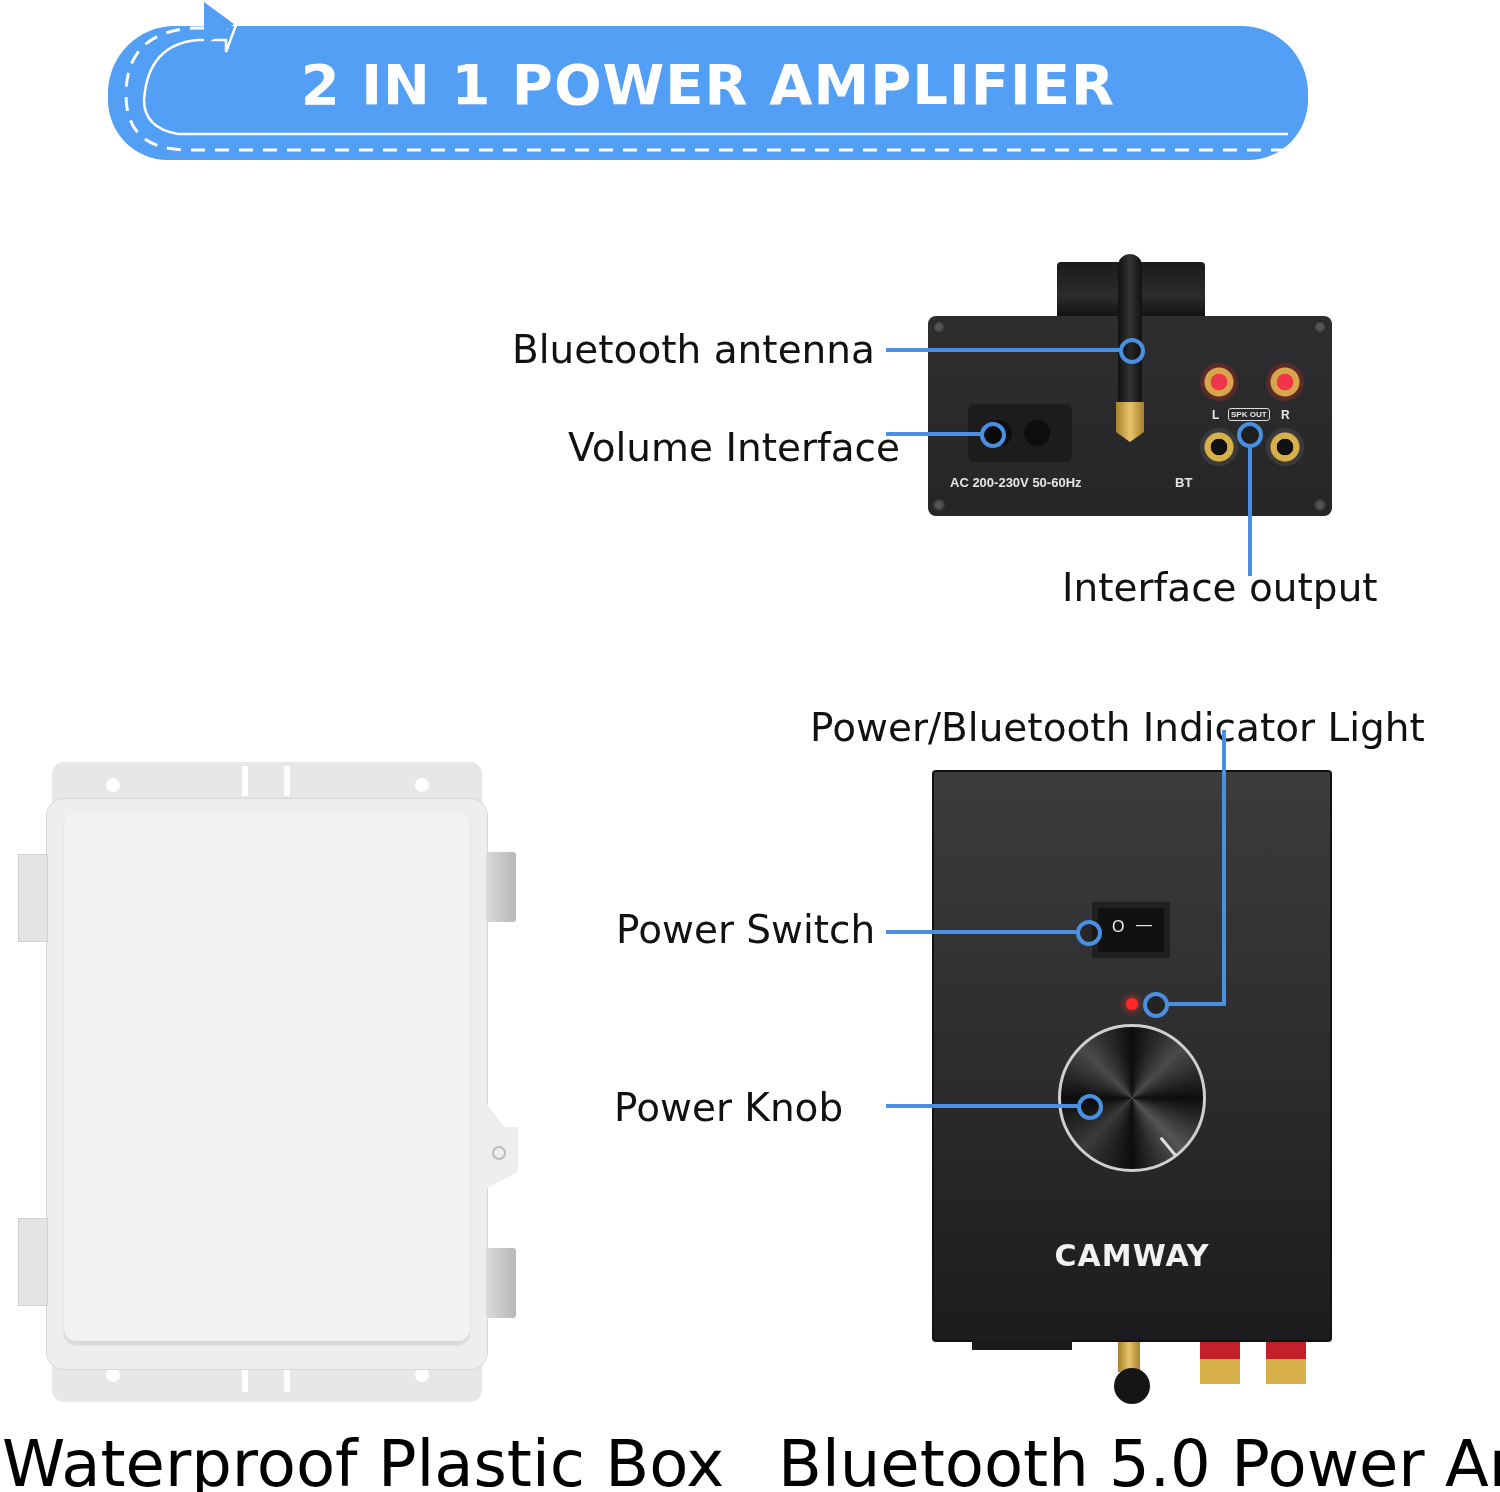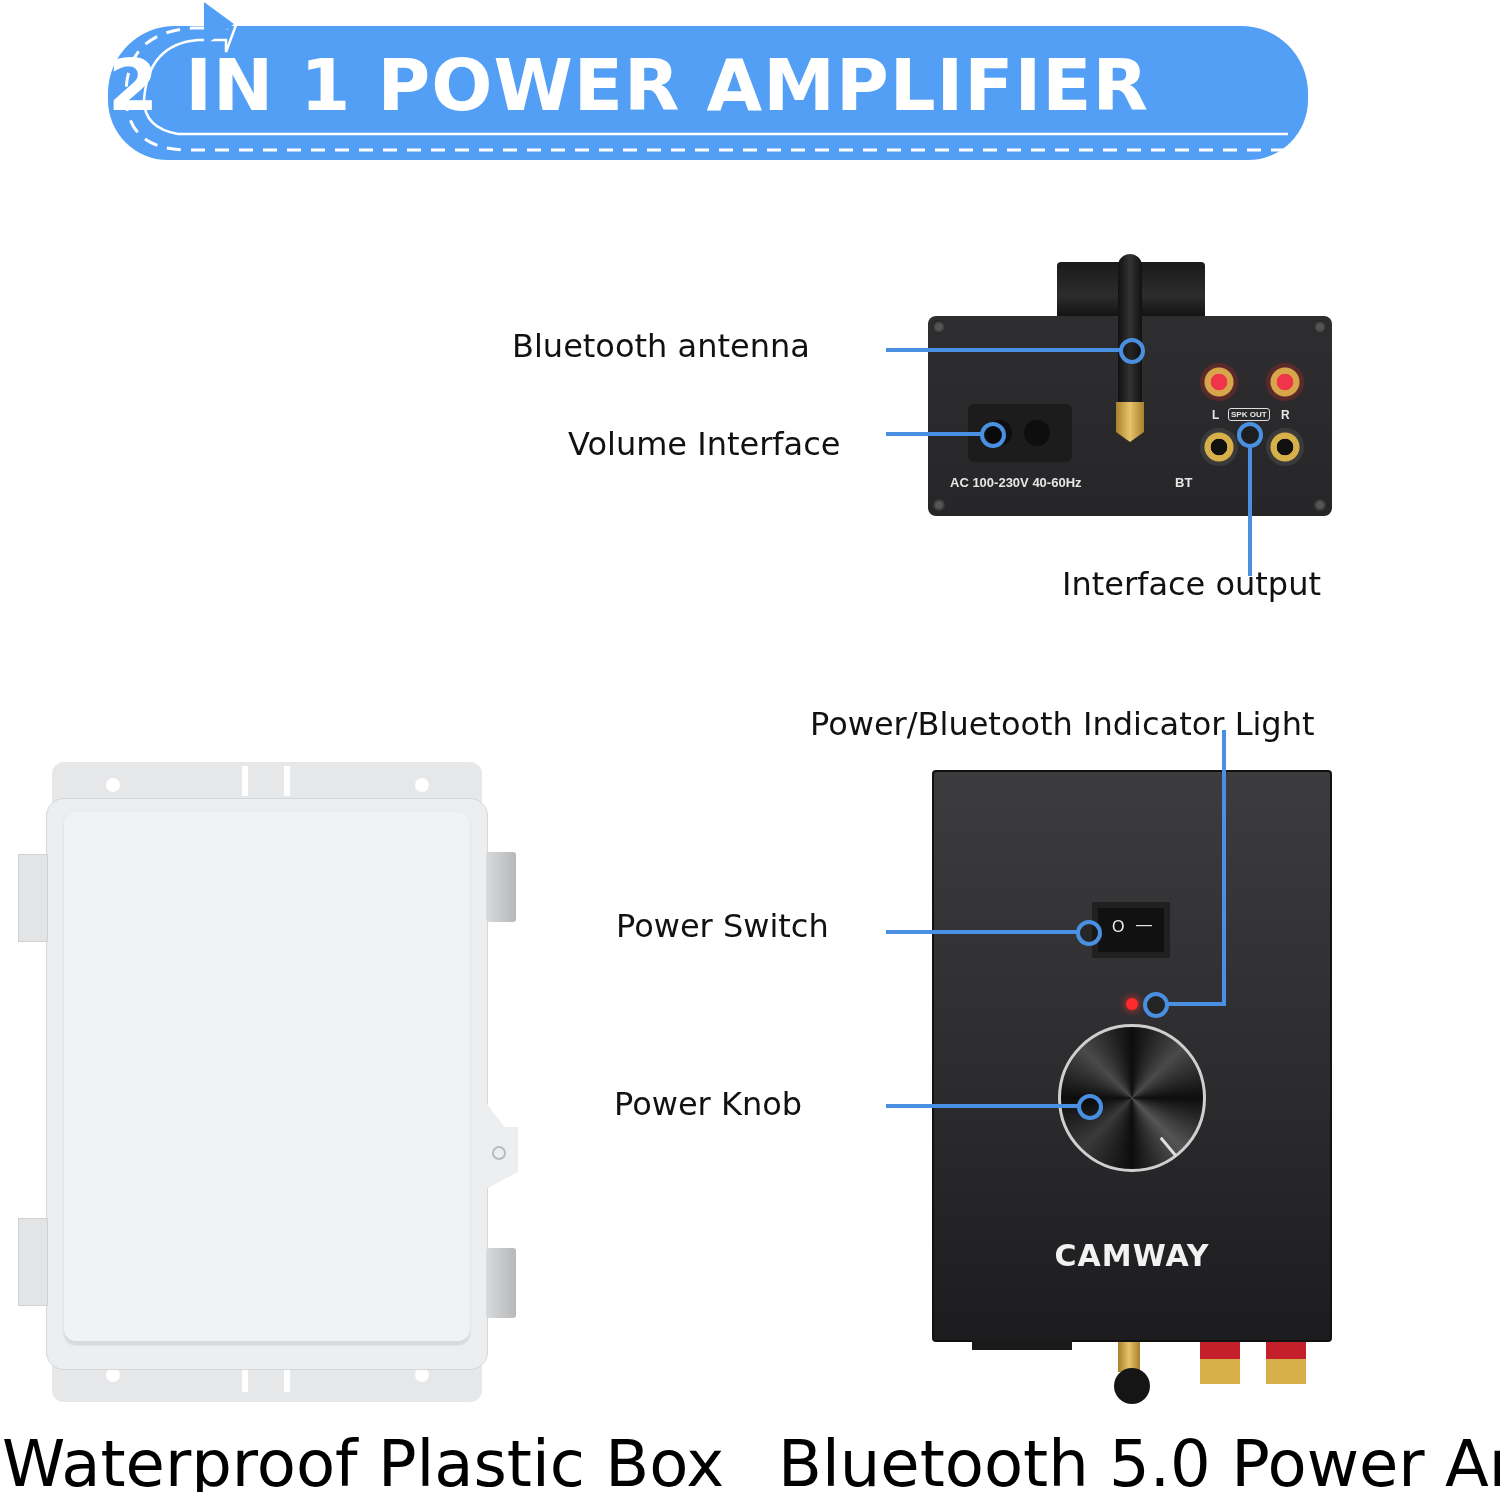--- a/index.html
+++ b/index.html
@@ -1,21 +1,21 @@
 <!DOCTYPE html>
 <html><head>
 <meta charset="utf-8">
 <style>
   html,body{margin:0;padding:0;background:#fff;}
   body{width:1500px;height:1492px;position:relative;overflow:hidden;font-family:"Liberation Sans","DejaVu Sans",sans-serif;color:#111;}
   .abs{position:absolute;}
   
   .banner{left:108px;top:26px;width:1200px;height:134px;background:#529ff5;border-radius:67px 67px 60px 60px;}
-  .banner-title{left:108px;top:30px;width:1200px;height:110px;text-align:left;color:#fff;font-family:"DejaVu Sans","Liberation Sans",sans-serif;font-weight:bold;font-size:72px;line-height:110px;letter-spacing:1px;}
-  .label{font-family:"DejaVu Sans","Liberation Sans",sans-serif;font-size:32px;color:#111;white-space:nowrap;line-height:1;}
+  .banner-title{left:108px;top:30px;width:1200px;height:110px;text-align:center;color:#fff;font-family:"DejaVu Sans","Liberation Sans",sans-serif;font-weight:bold;font-size:56px;line-height:110px;letter-spacing:1px;}
+  .label{font-family:"DejaVu Sans","Liberation Sans",sans-serif;font-size:39px;color:#111;white-space:nowrap;line-height:1;}
   .caption{font-family:"DejaVu Sans","Liberation Sans",sans-serif;font-size:64px;color:#000000;white-space:nowrap;line-height:1;}
   .line-h{height:4px;background:#4a90e2;}
   .line-v{width:4px;background:#4a90e2;}
   .dot{width:18px;height:18px;border:4px solid #4a90e2;border-radius:50%;background:rgba(0,0,0,0.25);}
   
   .rear{left:928px;top:316px;width:404px;height:200px;background:linear-gradient(180deg,#2e2e30,#262628);border-radius:8px;}
   .rear-top{left:1057px;top:262px;width:148px;height:56px;background:linear-gradient(180deg,#1a1a1a,#2c2c2c 60%,#111);border-radius:4px 4px 0 0;}
   .screw{width:14px;height:14px;border-radius:50%;background:radial-gradient(circle,#555 30%,#222 70%);}
   .ac-socket{left:968px;top:404px;width:104px;height:58px;background:#1c1c1c;border-radius:6px;}
   .ac-hole{width:26px;height:26px;border-radius:50%;background:#0e0e0e;}
@@ -58,21 +58,21 @@
 <div class="abs screw" style="left:932px;top:320px"></div>
 <div class="abs screw" style="left:1313px;top:320px"></div>
 <div class="abs screw" style="left:932px;top:498px"></div>
 <div class="abs screw" style="left:1313px;top:498px"></div>
 <div class="abs antenna"></div>
 <div class="abs sma"></div>
 <div class="abs ac-socket">
   <div class="abs ac-hole" style="left:18px;top:16px"></div>
   <div class="abs ac-hole" style="left:56px;top:16px"></div>
 </div>
-<div class="abs panel-txt" style="left:950px;top:475px">AC 100-230V 40-60Hz</div>
+<div class="abs panel-txt" style="left:950px;top:475px">AC 200-230V 50-60Hz</div>
 <div class="abs panel-txt" style="left:1175px;top:475px">BT</div>
 <div class="abs post post-red" style="left:1200px;top:363px"></div>
 <div class="abs post post-red" style="left:1266px;top:363px"></div>
 <div class="abs post post-blk" style="left:1200px;top:428px"></div>
 <div class="abs post post-blk" style="left:1266px;top:428px"></div>
 <div class="abs panel-txt" style="left:1212px;top:408px;font-size:12px">L</div>
 <div class="abs panel-txt" style="left:1228px;top:408px;font-size:8px;border:1px solid #ddd;border-radius:3px;padding:1px 2px">SPK OUT</div>
 <div class="abs panel-txt" style="left:1281px;top:408px;font-size:12px">R</div>
 
 <div class="abs label" style="left:512px;top:330px">Bluetooth antenna</div>

